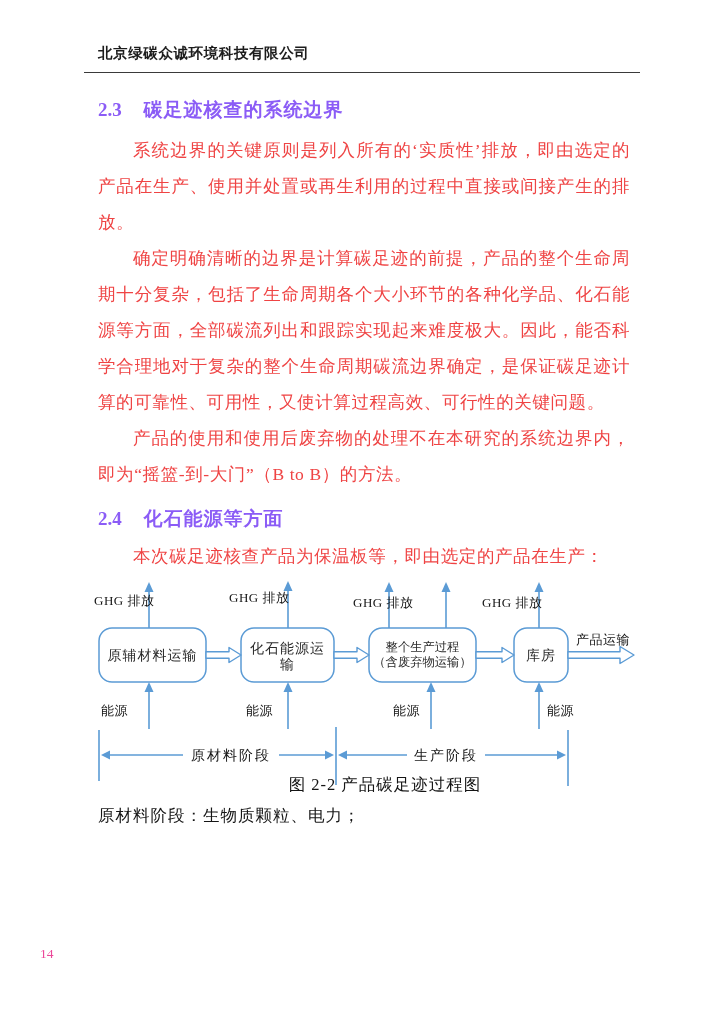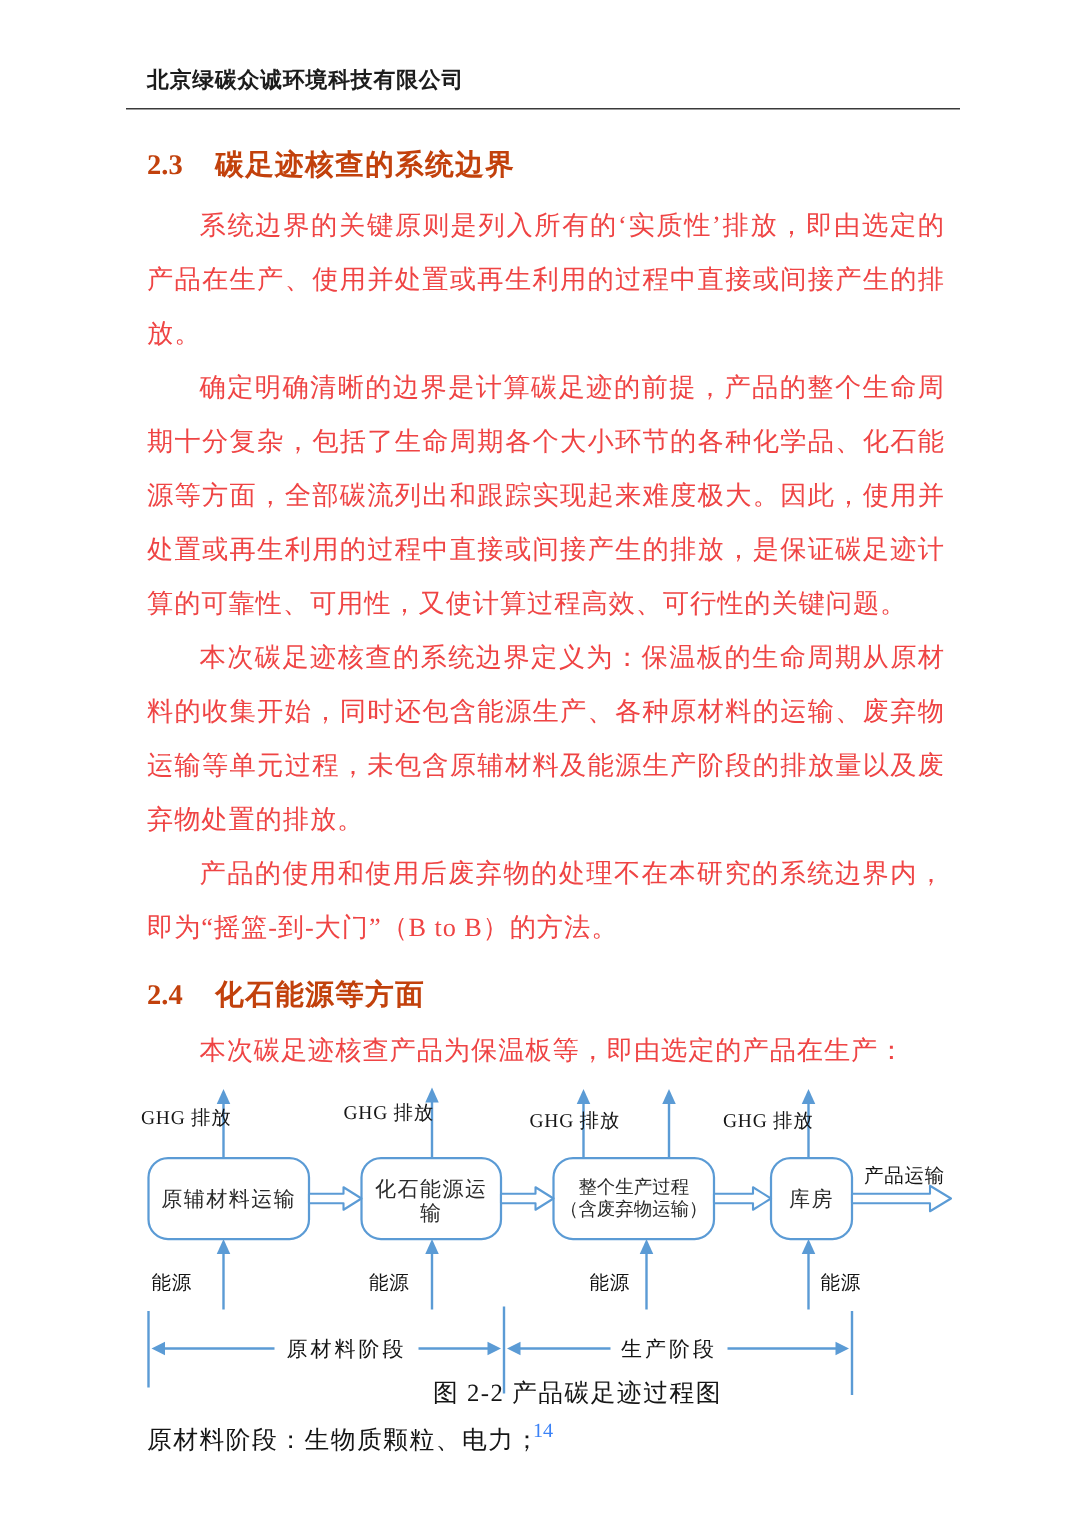--- a/index.html
+++ b/index.html
@@ -23,21 +23,21 @@
     align-items: flex-end;
     font-size: 14.5px;
     font-weight: 600;
     letter-spacing: 0.6px;
   }
   .content { margin: 0 94px 0 98px; }
   h2.sec {
     font-size: 19px;
     font-weight: 700;
     letter-spacing: 1px;
-    color: #c2410c;
+    color: #8b5cf6;
   }
   h2.sec .sec-num { margin-right: 16px; letter-spacing: 0; }
   .h23 { margin: 24px 0 9px 0; }
   .h24 { margin: 14px 0 6px 0; }
   p.body-p {
     font-size: 17.5px;
     line-height: 36px;
     text-align: justify;
     text-indent: 2em;
     letter-spacing: 0.6px;
@@ -64,44 +64,44 @@
   }
   .footnote {
     margin: 9px 94px 0 98px;
     font-size: 16.5px;
     letter-spacing: 1px;
     color: #151515;
   }
   .page-number {
     position: absolute;
     bottom: 62px; left: 0; right: 0;
-    text-align: center;
+    text-align: left;
     font-size: 13.5px;
-    color: #3b82f6;
+    color: #ec4899;
+    padding-left: 40px;
   }
 </style>
 </head>
 <body>
 
 <div class="page">
 
   <div class="header">
     <span>北京绿碳众诚环境科技有限公司</span>
   </div>
 
   <div class="content">
 
     <h2 class="sec h23">
       <span class="sec-num">2.3</span>
       <span>碳足迹核查的系统边界</span>
     </h2>
 
     <p class="body-p">系统边界的关键原则是列入所有的‘实质性’排放，即由选定的产品在生产、使用并处置或再生利用的过程中直接或间接产生的排放。</p>
-    <p class="body-p">确定明确清晰的边界是计算碳足迹的前提，产品的整个生命周期十分复杂，包括了生命周期各个大小环节的各种化学品、化石能源等方面，全部碳流列出和跟踪实现起来难度极大。因此，使用并处置或再生利用的过程中直接或间接产生的排放，是保证碳足迹计算的可靠性、可用性，又使计算过程高效、可行性的关键问题。</p>
-    <p class="body-p">本次碳足迹核查的系统边界定义为：保温板的生命周期从原材料的收集开始，同时还包含能源生产、各种原材料的运输、废弃物运输等单元过程，未包含原辅材料及能源生产阶段的排放量以及废弃物处置的排放。</p>
+    <p class="body-p">确定明确清晰的边界是计算碳足迹的前提，产品的整个生命周期十分复杂，包括了生命周期各个大小环节的各种化学品、化石能源等方面，全部碳流列出和跟踪实现起来难度极大。因此，能否科学合理地对于复杂的整个生命周期碳流边界确定，是保证碳足迹计算的可靠性、可用性，又使计算过程高效、可行性的关键问题。</p>
     <p class="body-p">产品的使用和使用后废弃物的处理不在本研究的系统边界内，即为“摇篮-到-大门”（B to B）的方法。</p>
 
     <h2 class="sec h24">
       <span class="sec-num">2.4</span>
       <span>化石能源等方面</span>
     </h2>
 
     <p class="body-p intro">本次碳足迹核查产品为保温板等，即由选定的产品在生产：</p>
   </div>
 

